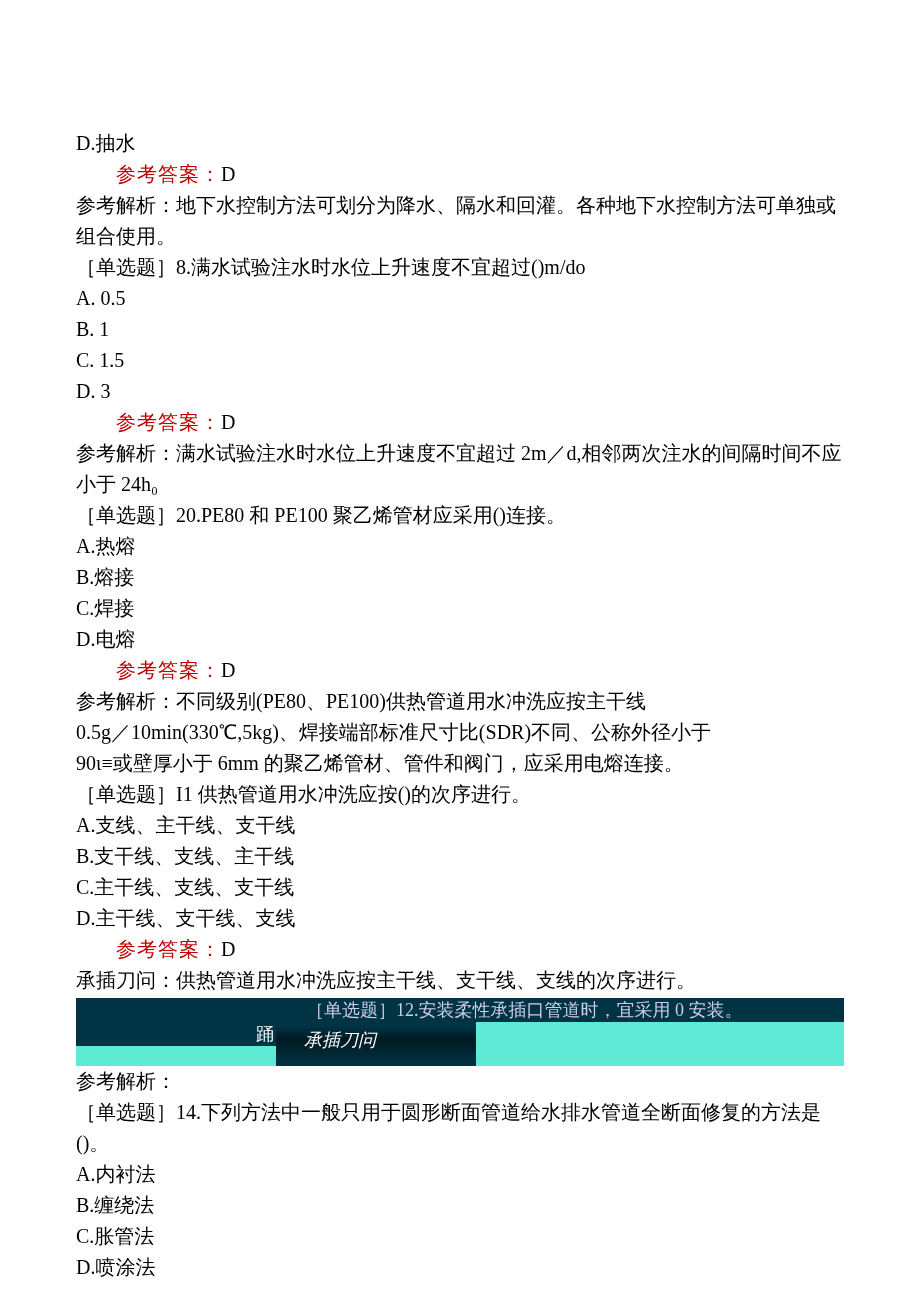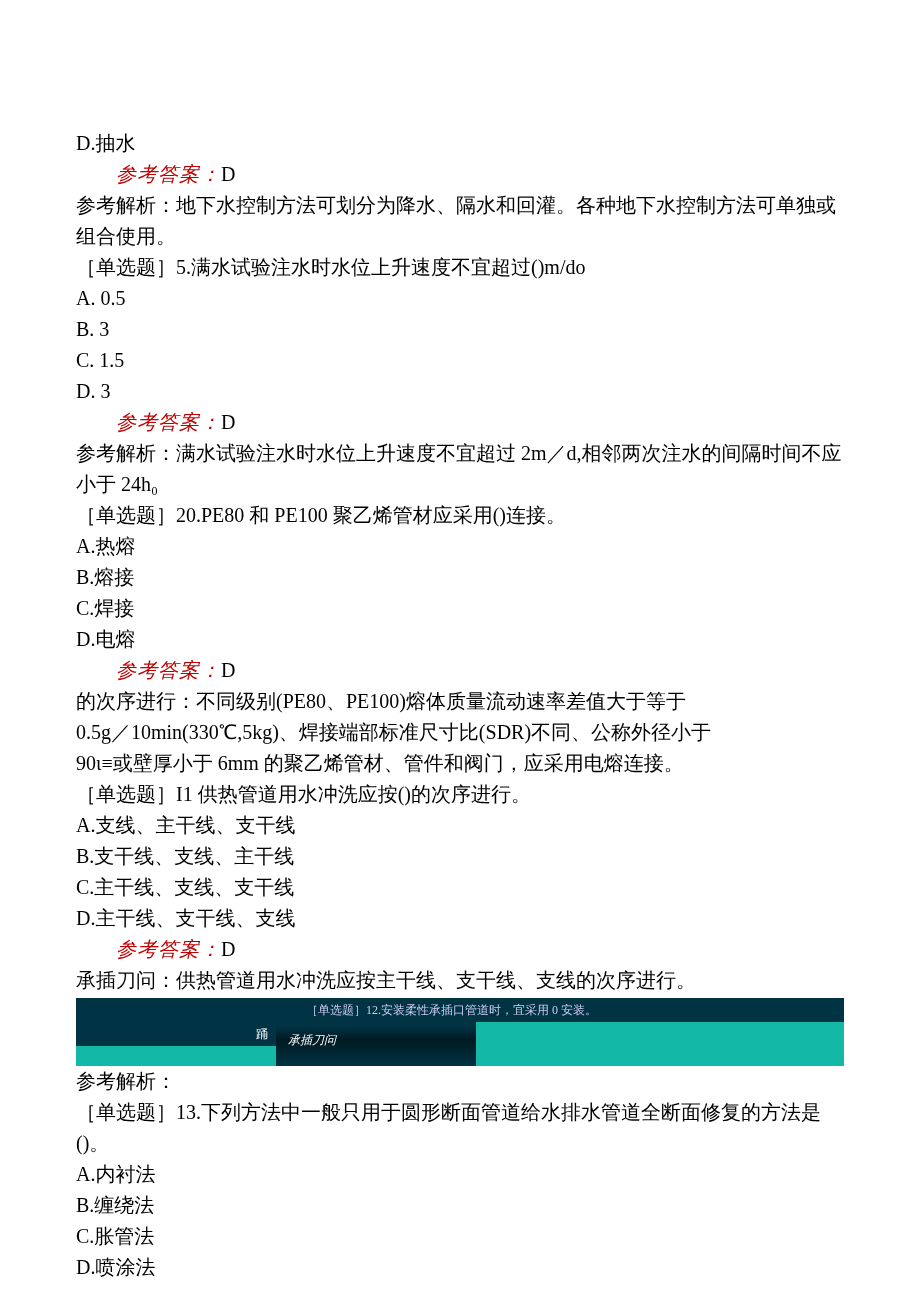--- a/index.html
+++ b/index.html
@@ -10,28 +10,27 @@
       font-family: "SimSun", "宋体", serif;
       font-size: 20px;
       line-height: 1.55;
       color: #000;
       padding: 128px 76px 40px 76px;
     }
     .line { display: block; }
     .answer-label {
       color: #c00000;
       letter-spacing: 1px;
-      font-style: italic;
     }
     .indent { padding-left: 40px; }
     .highlight-block {
-      background: #14b8a6;
+      background: #5eead4;
       color: #cfe;
       margin: 2px 0 0 0;
-      font-size: 12px;
+      font-size: 18px;
       overflow: hidden;
     }
     .highlight-row1 {
       background: #003344;
       color: #cce;
       padding-left: 230px;
       line-height: 24px;
       height: 24px;
     }
     .highlight-row2 {
@@ -47,55 +46,55 @@
       line-height: 24px;
     }
     .hl-mid {
       flex: 0 0 200px;
       background: linear-gradient(#003344 10%, #001a22 40%, #003344 100%);
       color: #fff;
       font-style: italic;
       font-family: "KaiTi", serif;
       line-height: 36px;
       height: 44px;
-      padding-left: 12px;
+      padding-left: 28px;
     }
     .hl-right {
       flex: 1;
       background: #fff;
     }
   </style>
 </head>
 <body>
 
 <div class="line">D.抽水</div>
 <div class="line indent">
   <span class="answer-label">参考答案：</span><span>D</span>
 </div>
 <div class="line">参考解析：地下水控制方法可划分为降水、隔水和回灌。各种地下水控制方法可单独或组合使用。</div>
 
-<div class="line">［单选题］5.满水试验注水时水位上升速度不宜超过()m/do</div>
+<div class="line">［单选题］8.满水试验注水时水位上升速度不宜超过()m/do</div>
 <div class="line">A.  0.5</div>
-<div class="line">B.  3</div>
+<div class="line">B.  1</div>
 <div class="line">C.  1.5</div>
 <div class="line">D.  3</div>
 <div class="line indent">
   <span class="answer-label">参考答案：</span><span>D</span>
 </div>
 <div class="line">参考解析：满水试验注水时水位上升速度不宜超过 2m／d,相邻两次注水的间隔时间不应小于 24h₀</div>
 
 <div class="line">［单选题］20.PE80 和 PE100 聚乙烯管材应采用()连接。</div>
 <div class="line">A.热熔</div>
 <div class="line">B.熔接</div>
 <div class="line">C.焊接</div>
 <div class="line">D.电熔</div>
 <div class="line indent">
   <span class="answer-label">参考答案：</span><span>D</span>
 </div>
-<div class="line">的次序进行：不同级别(PE80、PE100)熔体质量流动速率差值大于等于</div>
+<div class="line">参考解析：不同级别(PE80、PE100)供热管道用水冲洗应按主干线</div>
 <div class="line">0.5g／10min(330℃,5kg)、焊接端部标准尺寸比(SDR)不同、公称外径小于</div>
 <div class="line">90ι≡或壁厚小于 6mm 的聚乙烯管材、管件和阀门，应采用电熔连接。</div>
 
 <div class="line">［单选题］I1 供热管道用水冲洗应按()的次序进行。</div>
 <div class="line">A.支线、主干线、支干线</div>
 <div class="line">B.支干线、支线、主干线</div>
 <div class="line">C.主干线、支线、支干线</div>
 <div class="line">D.主干线、支干线、支线</div>
 <div class="line indent">
   <span class="answer-label">参考答案：</span><span>D</span>
@@ -105,17 +104,17 @@
 <div class="highlight-block">
   <div class="highlight-row1">［单选题］12.安装柔性承插口管道时，宜采用 0 安装。</div>
   <div class="highlight-row2">
     <div class="hl-left">踊</div>
     <div class="hl-mid">承插刀问</div>
     <div class="hl-right"></div>
   </div>
 </div>
 
 <div class="line">参考解析：</div>
-<div class="line">［单选题］13.下列方法中一般只用于圆形断面管道给水排水管道全断面修复的方法是()。</div>
+<div class="line">［单选题］14.下列方法中一般只用于圆形断面管道给水排水管道全断面修复的方法是()。</div>
 <div class="line">A.内衬法</div>
 <div class="line">B.缠绕法</div>
 <div class="line">C.胀管法</div>
 <div class="line">D.喷涂法</div>
 
 </body></html>

